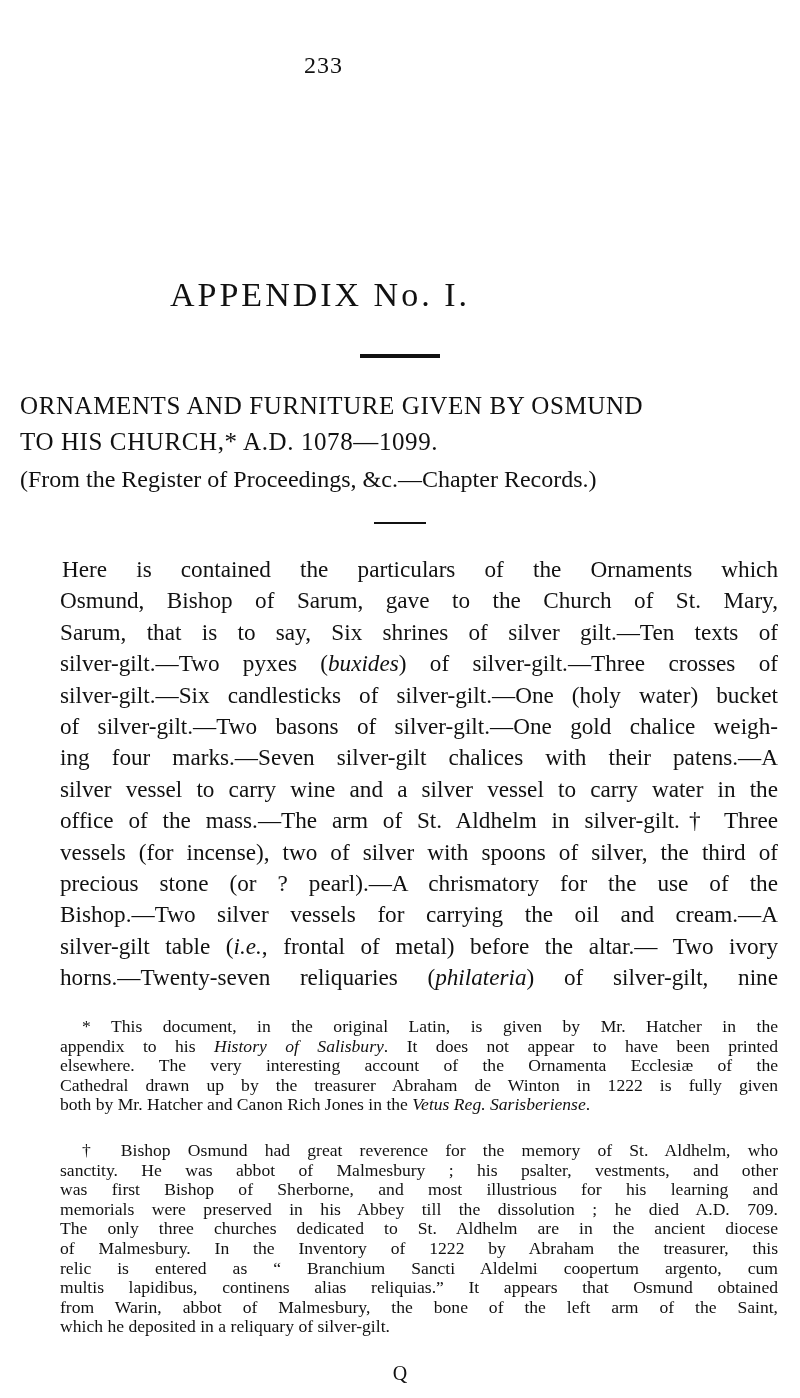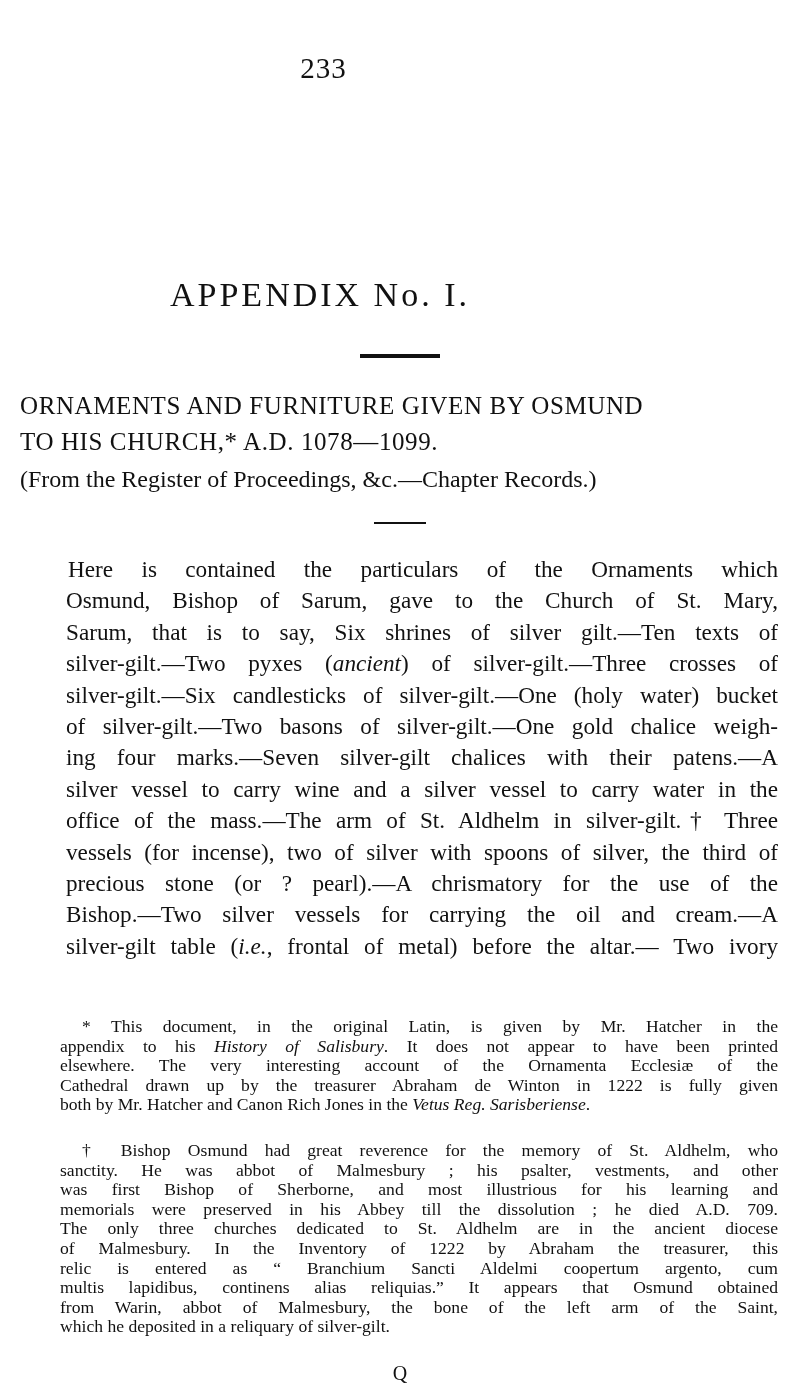--- a/index.html
+++ b/index.html
@@ -2,21 +2,21 @@
 <html><head>
 <meta charset="utf-8">
 <style>
   html, body { margin: 0; padding: 0; background: #ffffff; }
   body {
     width: 800px; height: 1398px; position: relative; overflow: hidden;
     font-family: "Liberation Serif", "DejaVu Serif", serif; color: #111;
   }
   .page-number {
     position: absolute; top: 52px; left: 0; width: 647px; text-align: center;
-    font-size: 29px; letter-spacing: 1px;
+    font-size: 24px; letter-spacing: 1px;
   }
   .appendix-title {
     position: absolute; top: 276px; left: 0; width: 640px; text-align: center;
     font-size: 34px; letter-spacing: 3px;
   }
   .rule {
     position: absolute; left: 50%; transform: translateX(-50%); background: #111;
   }
   .rule-1 { top: 354px; width: 80px; height: 4px; }
   .rule-2 { top: 522px; width: 52px; height: 2px; }
@@ -25,21 +25,21 @@
     font-size: 25px; line-height: 36px; letter-spacing: 0.6px;
   }
   .source {
     position: absolute; top: 466px; left: 20px; width: 760px; text-align: left;
     font-size: 24px;
   }
   .body-text {
     position: absolute; top: 554px; left: 60px; width: 718px;
     font-size: 23.2px; line-height: 31.4px; text-align: justify;
   }
-  .body-line { display: block; text-align: justify; text-align-last: justify; white-space: nowrap; margin-left: 6px; }
+  .body-line { display: block; text-align: justify; text-align-last: justify; white-space: nowrap; }
   .body-line.first { padding-left: 2px; }
   .footnotes {
     position: absolute; left: 60px; width: 718px; font-size: 17.6px; line-height: 19.6px;
   }
   .fn-1 { top: 1017px; }
   .fn-2 { top: 1141px; }
   .fn-line { display: block; text-align: justify; text-align-last: justify; white-space: nowrap; }
   .fn-line.last { text-align-last: left; }
   .fn-line.indent { padding-left: 22px; }
   .signature {
@@ -62,30 +62,31 @@
 </div>
 
 <div class="source">(From the Register of Proceedings, &amp;c.—Chapter Records.)</div>
 
 <div class="rule rule-2"></div>
 
 <div class="body-text" id="body-text">
     <span class="body-line first" style="padding-left: 2px;">Here is contained the particulars of the Ornaments which</span>
     <span class="body-line">Osmund, Bishop of Sarum, gave to the Church of St. Mary,</span>
     <span class="body-line">Sarum, that is to say, Six shrines of silver gilt.—Ten texts of</span>
-    <span class="body-line">silver-gilt.—Two pyxes (<i>ancient</i>) of silver-gilt.—Three crosses of</span>
+    <span class="body-line">silver-gilt.—Two pyxes (<i>buxides</i>) of silver-gilt.—Three crosses of</span>
     <span class="body-line">silver-gilt.—Six candlesticks of silver-gilt.—One (holy water) bucket</span>
     <span class="body-line">of silver-gilt.—Two basons of silver-gilt.—One gold chalice weigh-</span>
     <span class="body-line">ing four marks.—Seven silver-gilt chalices with their patens.—A</span>
     <span class="body-line">silver vessel to carry wine and a silver vessel to carry water in the</span>
     <span class="body-line">office of the mass.—The arm of St. Aldhelm in silver-gilt.† Three</span>
     <span class="body-line">vessels (for incense), two of silver with spoons of silver, the third of</span>
     <span class="body-line">precious stone (or ? pearl).—A chrismatory for the use of the</span>
     <span class="body-line">Bishop.—Two silver vessels for carrying the oil and cream.—A</span>
     <span class="body-line">silver-gilt table (<i>i.e.</i>, frontal of metal) before the altar.— Two ivory</span>
+    <span class="body-line">horns.—Twenty-seven reliquaries (<i>philateria</i>) of silver-gilt, nine</span>
   </div>
 
 <div class="footnotes fn-1" id="fn-0">
     <span class="fn-line indent">* This document, in the original Latin, is given by Mr. Hatcher in the</span>
     <span class="fn-line">appendix to his <i>History of Salisbury</i>.  It does not appear to have been printed</span>
     <span class="fn-line">elsewhere.  The very interesting account of the Ornamenta Ecclesiæ of the</span>
     <span class="fn-line">Cathedral drawn up by the treasurer Abraham de Winton in 1222 is fully given</span>
     <span class="fn-line last">both by Mr. Hatcher and Canon Rich Jones in the <i>Vetus Reg. Sarisberiense</i>.</span>
   </div>
 <div class="footnotes fn-2" id="fn-1">

